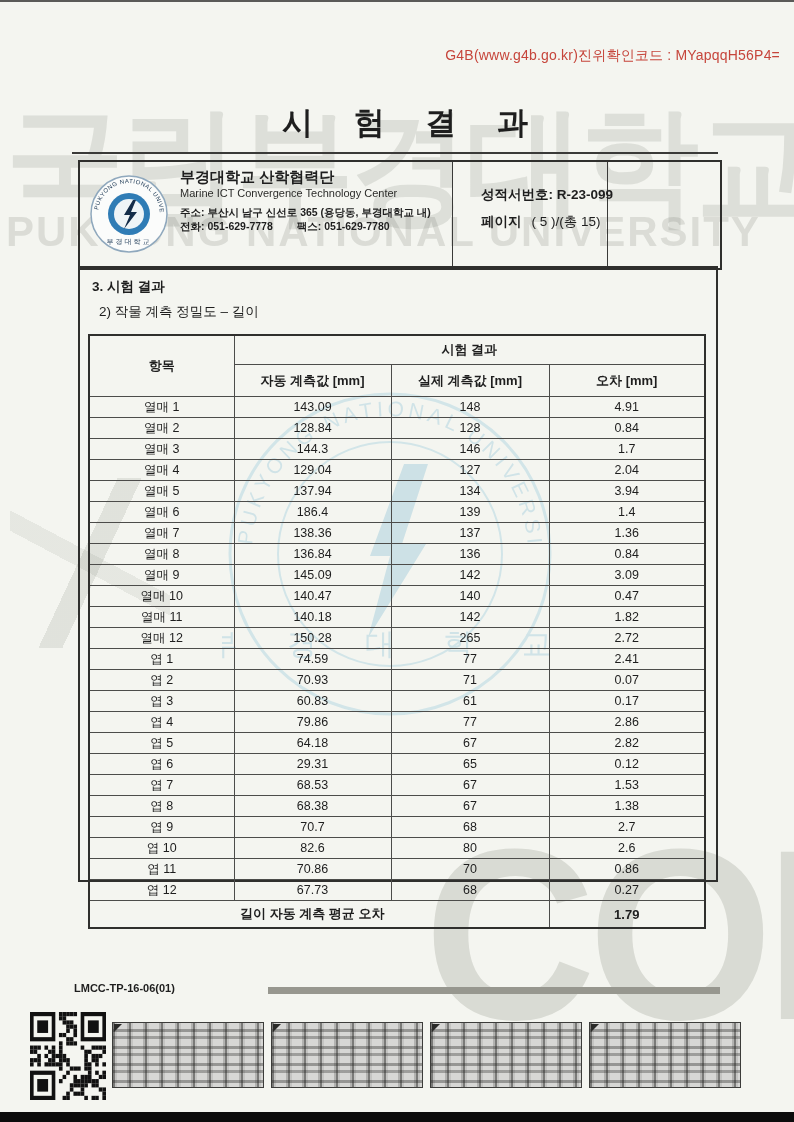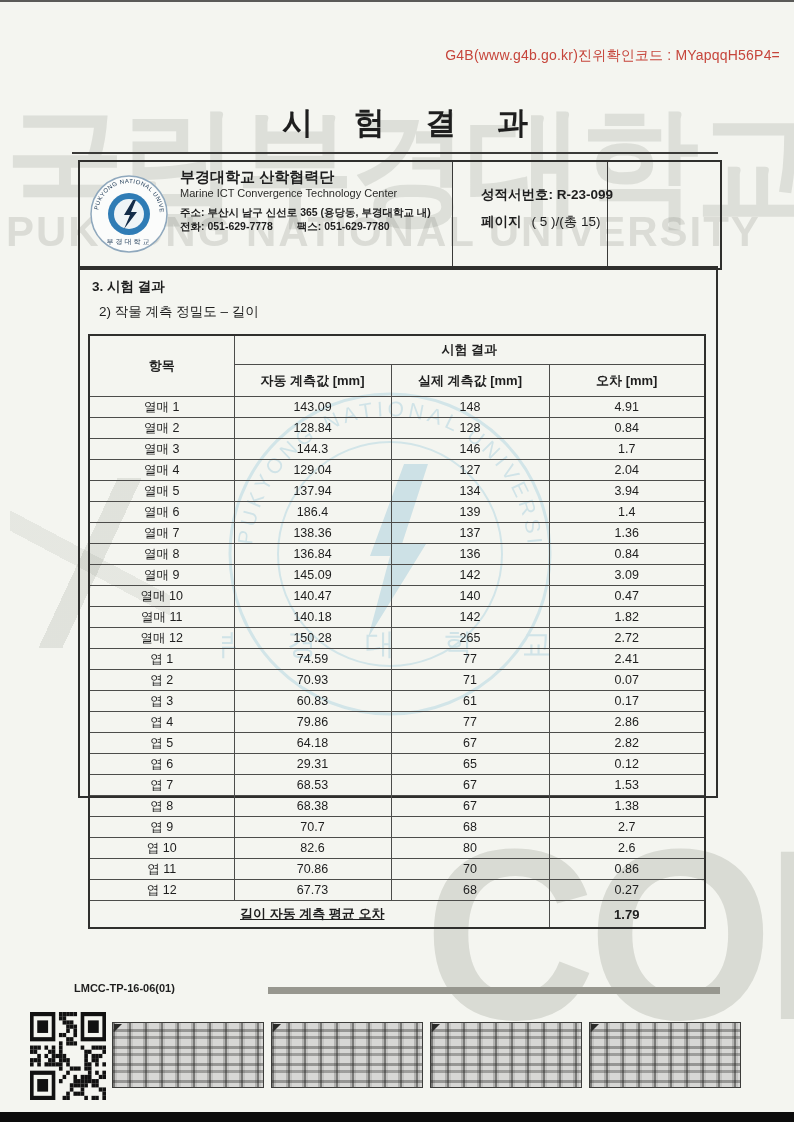--- a/index.html
+++ b/index.html
@@ -43,33 +43,33 @@
   .org .l3{font-size:11px;margin-top:1px;color:#2c2c2a;}
   .org .l4{font-size:10.5px;font-weight:bold;margin-top:6px;}
   .org .l5{font-size:10.5px;font-weight:bold;margin-top:2px;}
   .org .l5 .fax{margin-left:24px;}
   .meta{position:absolute;left:401px;top:26px;line-height:1.0;}
   .meta .m1{font-size:13.5px;font-weight:bold;}
   .meta .m2{font-size:13.5px;font-weight:bold;margin-top:13px;}
   .meta .m2 .pgv{margin-left:10px;font-weight:normal;}
 
   
-  .section-box{position:absolute;top:266px;left:78px;width:640px;height:532px;
+  .section-box{position:absolute;top:266px;left:78px;width:640px;height:616px;
     border:2px solid #2f2f2d;z-index:2;box-sizing:border-box;}
   .h1{margin:10px 0 0 12px;font-size:13.5px;font-weight:bold;}
   .h2{margin:7px 0 0 19px;font-size:13.5px;font-weight:normal;}
   table.results{margin:13px 0 0 8px;border-collapse:collapse;width:616px;table-layout:fixed;
     border:2px solid #2f2f2d;}
   table.results th,table.results td{border:1px solid #4c4c4a;text-align:center;padding:0;}
   table.results thead th{font-size:13px;font-weight:bold;}
   .tr-group th{height:28px;}
   .tr-sub th{height:31px;}
   table.results tbody td{height:20px;font-size:12.5px;}
   table.results tfoot td{height:26px;font-size:13px;font-weight:bold;}
-  td.flabel{text-align:center;padding-right:14px !important;text-decoration:underline;}
+  td.flabel{text-align:center;padding-right:14px !important;}
 
   
   .doc-code{position:absolute;left:74px;top:982px;z-index:2;font-size:11px;font-weight:bold;}
   .gray-bar{position:absolute;left:268px;top:987px;width:452px;height:7px;background:#97978f;z-index:2;}
   .qr{position:absolute;left:30px;top:1012px;z-index:2;}
   .grid-strip{position:absolute;left:112px;top:1022px;z-index:2;display:flex;gap:7px;}
   .grid-block{position:relative;width:152px;height:66px;border:1px solid #3c3c3a;box-sizing:border-box;
     background:
       repeating-linear-gradient(90deg, rgba(30,30,28,0.50) 0 2px, rgba(30,30,28,0.10) 2px 4px, rgba(30,30,28,0) 4px 14px, rgba(30,30,28,0.20) 14px 16px),
       repeating-linear-gradient(0deg, rgba(30,30,28,0.10) 0 4px, rgba(30,30,28,0.42) 4px 7px, rgba(30,30,28,0.10) 7px 14px, rgba(30,30,28,0.38) 14px 17px),

